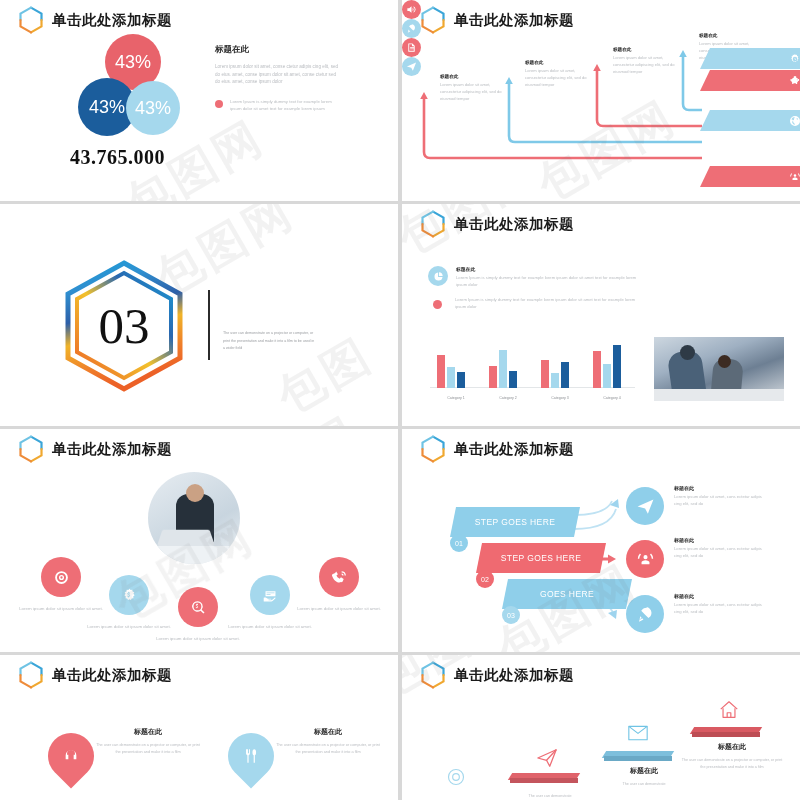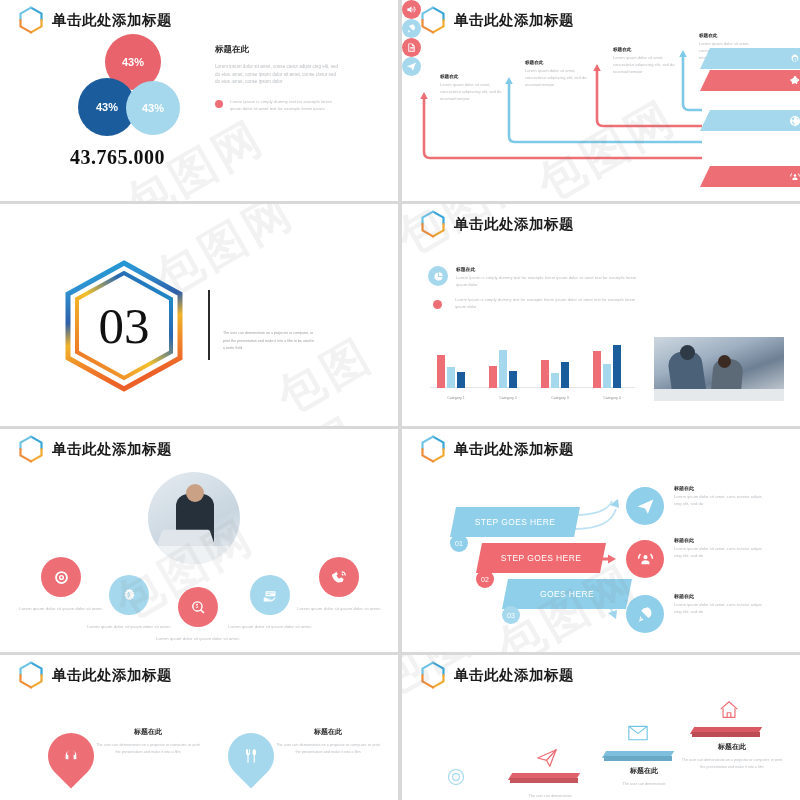--- a/index.html
+++ b/index.html
@@ -33,21 +33,21 @@
     letter-spacing:.5px; white-space:nowrap;
   }
 
   
   .cn-h { font-family:"DejaVu Sans",sans-serif; font-weight:700; color:#2b2b2b; }
   .lorem { color:#b9bcc0; line-height:1.65; }
 
   
   .s1-circles { position:absolute; left:78px; top:34px; width:120px; height:105px; }
   .circ { position:absolute; border-radius:50%; display:flex; align-items:center; justify-content:center;
-          color:#fff; font-weight:700; font-size:11px; }
+          color:#fff; font-weight:400; font-size:18px; }
   .circ.red  { width:56px; height:56px; left:27px;  top:0;   background:#e8636b; }
   .circ.dblu { width:58px; height:58px; left:0px;   top:44px; background:#1b5d9c; }
   .circ.lblu { width:54px; height:54px; left:48px;  top:47px; background:#a5d8ed; }
   .s1-num { position:absolute; left:70px; top:146px; font-size:20px; font-weight:700;
             color:#111; font-family:"Liberation Serif", serif; letter-spacing:.5px; }
   .s1-txt { position:absolute; left:215px; top:44px; width:125px; }
   .s1-txt h3 { font-size:8.5px; margin-bottom:7px; }
   .s1-txt p  { font-size:4.6px; }
   .s1-bullet { display:flex; gap:7px; margin-top:12px; align-items:flex-start; }
   .dot-red { width:8px; height:8px; border-radius:50%; background:#ee6e76; flex:none; margin-top:2px;}

